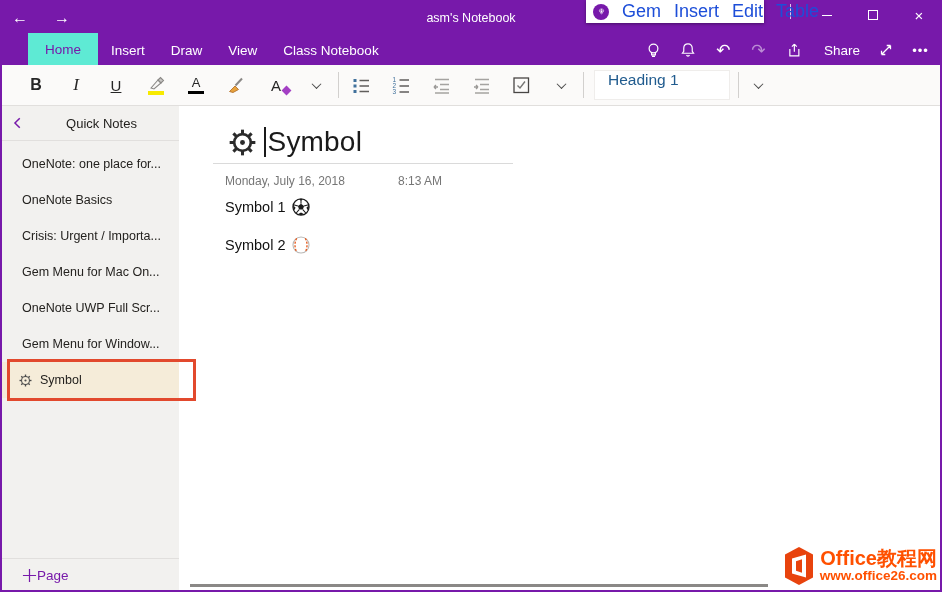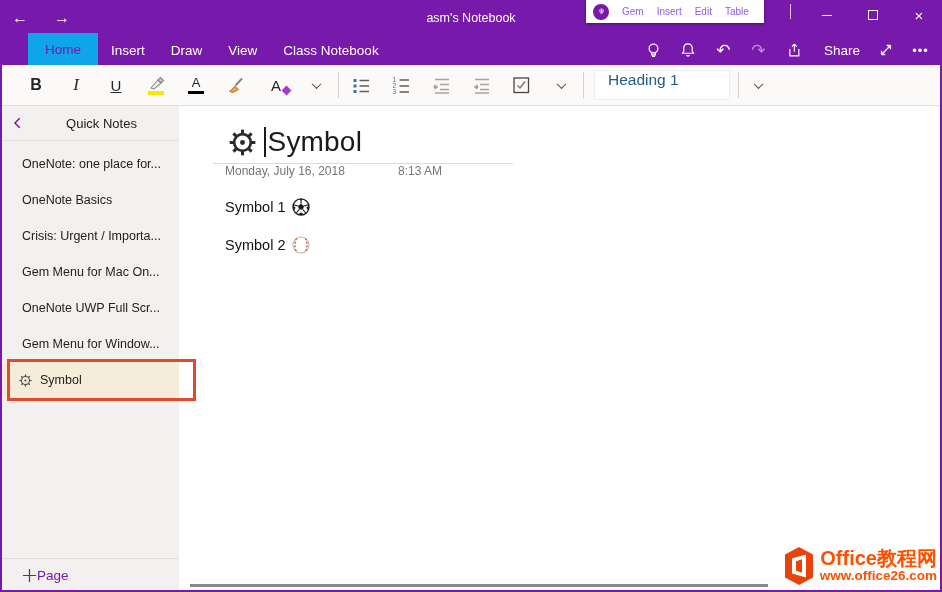--- a/index.html
+++ b/index.html
@@ -24,29 +24,29 @@
   .min-glyph{ width:10px; height:1px; background:#fff; display:inline-block; }
   .max-glyph{ width:10px; height:10px; border:1px solid #fff; display:inline-block; }
   .close-glyph{ font-size:15px; line-height:1; }
 
   
   .gem-menu{ position:absolute; left:586px; top:0; width:178px; height:23px; background:#fff;
              display:flex; align-items:center; padding-left:7px; gap:13px;
              box-shadow:0 1px 3px rgba(0,0,0,.4); z-index:80; }
   .gem-badge{ width:16px; height:16px; border-radius:50%; background:#7719AA; display:flex;
               align-items:center; justify-content:center; flex:0 0 auto; }
-  .gem-item{ font-size:10px; color:#8b5cf6; }
+  .gem-item{ font-size:18px; color:#1d4ed8; }
   .gem-sep{ position:absolute; left:790px; top:4px; width:1px; height:15px;
             background:rgba(255,255,255,.75); z-index:65; }
 
   
   .ribbon{ position:absolute; top:35px; left:0; right:0; height:30px; background:#7719AA; }
   .tabs{ display:flex; margin-left:28px; height:30px; align-items:stretch; }
   .tab{ color:#fff; font-size:13.5px; padding:0 13px; display:flex; align-items:center; }
-  .tab.active{ background:#0ea5e9; color:#7719AA; margin-top:-2px; height:32px; padding:0 17px; }
+  .tab.active{ background:#5eead4; color:#7719AA; margin-top:-2px; height:32px; padding:0 17px; }
   .ribbon-icons{ position:absolute; right:4px; top:35px; height:30px; display:flex; align-items:center; }
   .ric{ width:35px; height:30px; display:flex; align-items:center; justify-content:center; color:#fff; }
   .ric.undo-redo{ font-size:17px; }
   .ric.disabled{ opacity:.5; }
   .share-btn{ display:flex; align-items:center; gap:22px; color:#fff; font-size:13.5px; padding:0 8px; height:30px; }
 
   
   .toolbar{ position:absolute; top:65px; left:0; right:0; height:41px; background:#FBFAF9;
             border-bottom:1px solid #E1DFDD; display:flex; align-items:center; padding-left:16px; }
   .tbtn{ width:40px; height:32px; display:flex; align-items:center; justify-content:center; color:#262626; }
@@ -79,21 +79,21 @@
   .sb-footer{ position:absolute; left:0; right:0; bottom:0; height:34px; border-top:1px solid #E1DFDD;
               display:flex; align-items:center; padding-left:22px; color:#7719AA; }
   .sb-footer .lbl{ font-size:13.5px; }
 
   
   .content{ position:absolute; top:106px; left:179px; right:0; bottom:0; background:#fff; }
   .page-title-row{ position:absolute; top:20px; left:50px; display:flex; align-items:center; }
   .caret{ width:1.5px; height:30px; background:#1a1a1a; margin:0 2px 0 8px; }
   .page-title{ font-size:28px; color:#1a1a1a; letter-spacing:.2px; }
   .title-rule{ position:absolute; top:57px; left:34px; width:300px; border-top:1px solid #DADada; }
-  .date-row{ position:absolute; top:58px; left:0; right:0; height:16px; font-size:12px; color:#767676; }
+  .date-row{ position:absolute; top:68px; left:0; right:0; height:16px; font-size:12px; color:#767676; }
   .date-row .d{ position:absolute; left:46px; }
   .date-row .t{ position:absolute; left:219px; }
   .body-line{ position:absolute; left:46px; display:flex; align-items:center; gap:7px;
               font-size:14.5px; color:#111; }
   .line-1{ top:92px; } .line-2{ top:130px; }
 
   .hscroll{ position:absolute; left:190px; top:584px; width:578px; height:3px; background:#8A8886; z-index:40; }
 
   
   .watermark{ position:absolute; right:3px; bottom:5px; display:flex; align-items:center; gap:4px; z-index:45;

